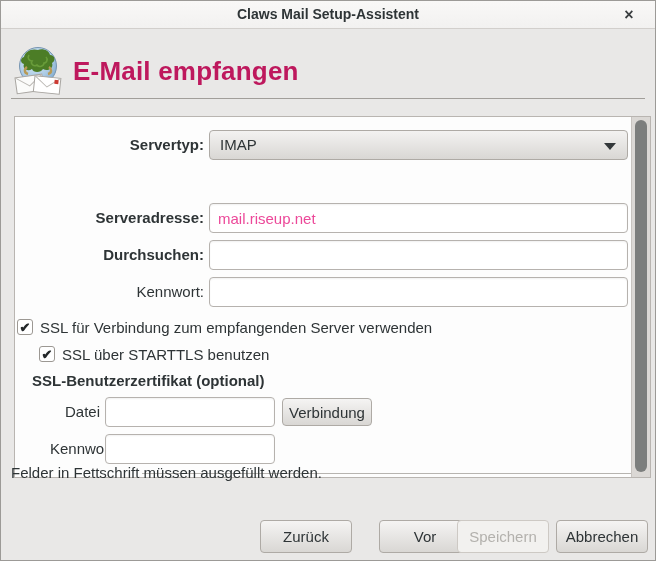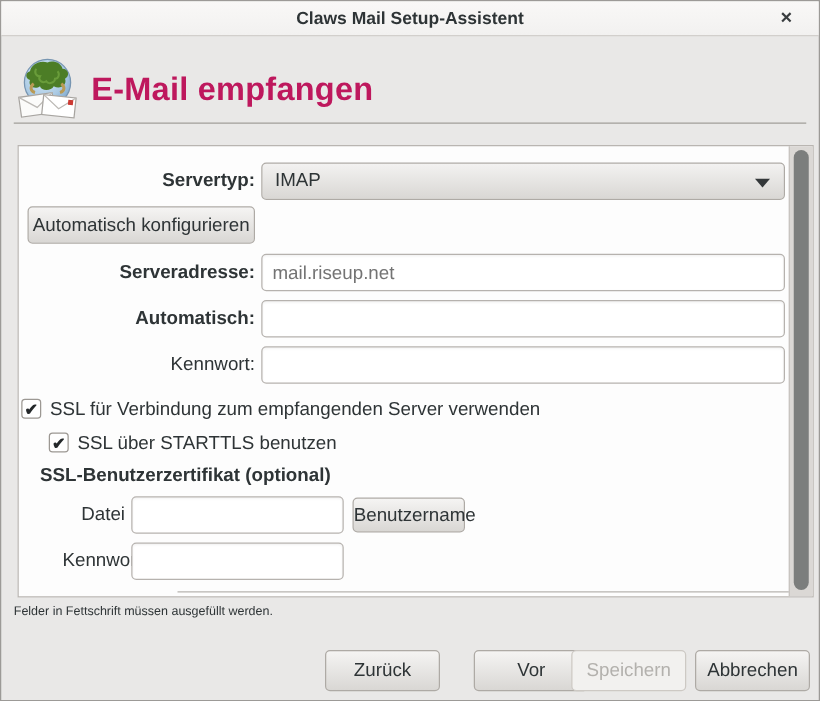--- a/index.html
+++ b/index.html
@@ -46,21 +46,21 @@
 
   .form-label {
     position:absolute; left:0; width:189px; height:30px; line-height:30px;
     text-align:right; font-size:15px; color:#2e3436; white-space:nowrap;
   }
   .bold { font-weight:bold; }
 
   .text-input {
     position:absolute; height:30px; background:#ffffff;
     border:1px solid #b6b2ae; border-radius:4px;
-    font-family:"Liberation Sans", sans-serif; font-size:15px; color:#737373;
+    font-family:"Liberation Sans", sans-serif; font-size:15px; color:#ec4899;
     padding:0 8px; outline:none;
     box-shadow:inset 0 1px 2px rgba(0,0,0,0.06);
   }
 
   .gtk-btn {
     position:absolute; height:30px;
     background:linear-gradient(#f5f4f3,#d9d7d4);
     border:1px solid #aeaaa5; border-radius:4px;
     font-family:"Liberation Sans", sans-serif; font-size:15px; color:#2e3436;
     text-align:center; cursor:default;
@@ -100,21 +100,21 @@
   .sb-track {
     position:absolute; right:0; top:0; width:19px; height:100%;
     background:#dbd8d5; border-left:1px solid #c8c4c0;
   }
   .sb-thumb {
     position:absolute; left:3px; top:3px; width:12px; height:352px;
     background:#7c7e7d; border-radius:7px;
   }
 
   
-  .status-note { position:absolute; left:10px; top:483px; font-size:10px; color:#2e3436; }
+  .status-note { position:absolute; left:10px; top:463px; font-size:15px; color:#2e3436; }
   .footer-btn { top:519px; height:33px; width:92px; line-height:31px; }
   .btn-back    { left:259px; }
   .btn-forward { left:378px; }
   .btn-save    { left:456px; }
   .btn-cancel  { left:555px; }
 </style>
 </head>
 <body>
 
 <div class="window">
@@ -152,46 +152,45 @@
 
   <div class="panel">
     <div class="panel-inner">
 
       <div class="form-label bold" style="top:13px;padding-left:26px;">Servertyp:</div>
       <div class="dropdown">
         <span>IMAP</span>
         <span class="dd-arrow"></span>
       </div>
 
-      <button class="gtk-btn" style="left:7px; top:48px; width:182px;">Automatisch konfigurieren</button>
 
       <div class="form-label bold" style="top:86px;">Serveradresse:</div>
       <input class="text-input" style="left: 194px; top: 86px; width: 419px;" value="mail.riseup.net">
 
-      <div class="form-label bold" style="top:123px;">Automatisch:</div>
+      <div class="form-label bold" style="top:123px;">Durchsuchen:</div>
       <input class="text-input" style="left: 194px; top: 123px; width: 419px;" value="">
 
       <div class="form-label" style="top:160px;">Kennwort:</div>
       <input class="text-input" style="left: 194px; top: 160px; width: 419px;" value="">
 
       <div class="check-row" style="left:2px; top:201px;">
         <span class="checkbox">✔</span>
         <span class="check-label">SSL für Verbindung zum empfangenden Server verwenden</span>
       </div>
 
       <div class="check-row" style="left:24px; top:228px;">
         <span class="checkbox">✔</span>
         <span class="check-label">SSL über STARTTLS benutzen</span>
       </div>
 
       <div class="plain-text" style="left:17px; top:255px;font-weight:bold;">SSL-Benutzerzertifikat (optional)</div>
 
       <div class="form-label" style="left:0; top:280px; width:85px;">Datei</div>
       <input class="text-input" style="left: 90px; top: 280px; width: 170px;" value="">
-      <button class="gtk-btn" style="left:267px; top:281px; width:90px; height:28px;">Benutzername</button>
+      <button class="gtk-btn" style="left:267px; top:281px; width:90px; height:28px;">Verbindung</button>
 
       <div class="form-label" style="left:0; top:317px; width:85px;padding-left:35px;">Kennwort</div>
       <input class="text-input" style="left: 90px; top: 317px; width: 170px;" value="">
 
       <div class="cutoff-line"></div>
 
       <div class="sb-track">
         <div class="sb-thumb"></div>
       </div>
 

